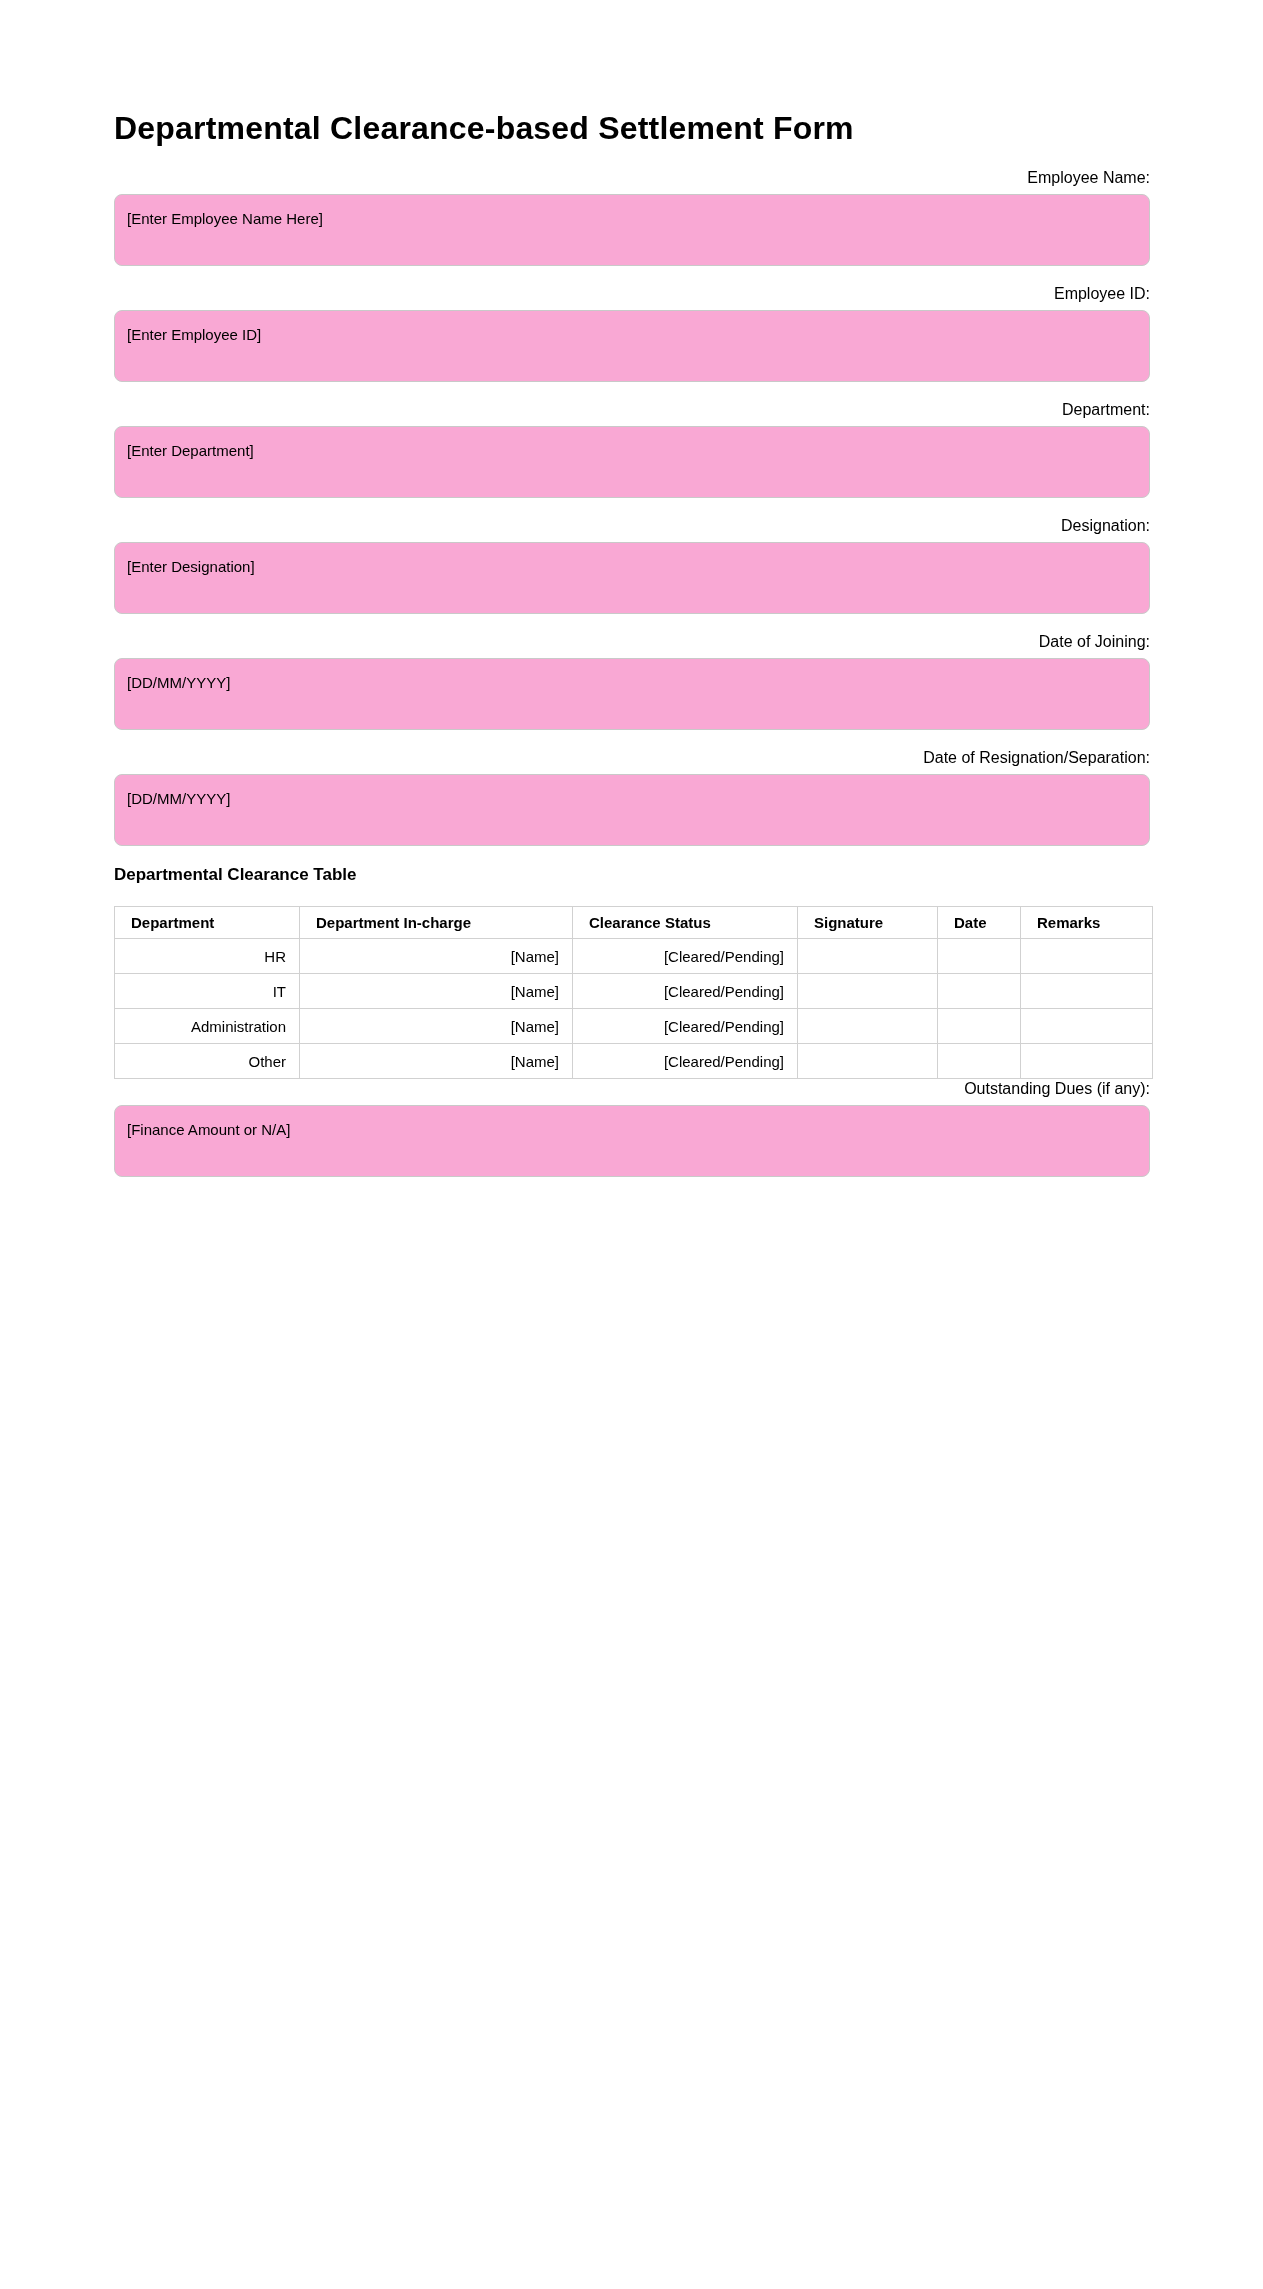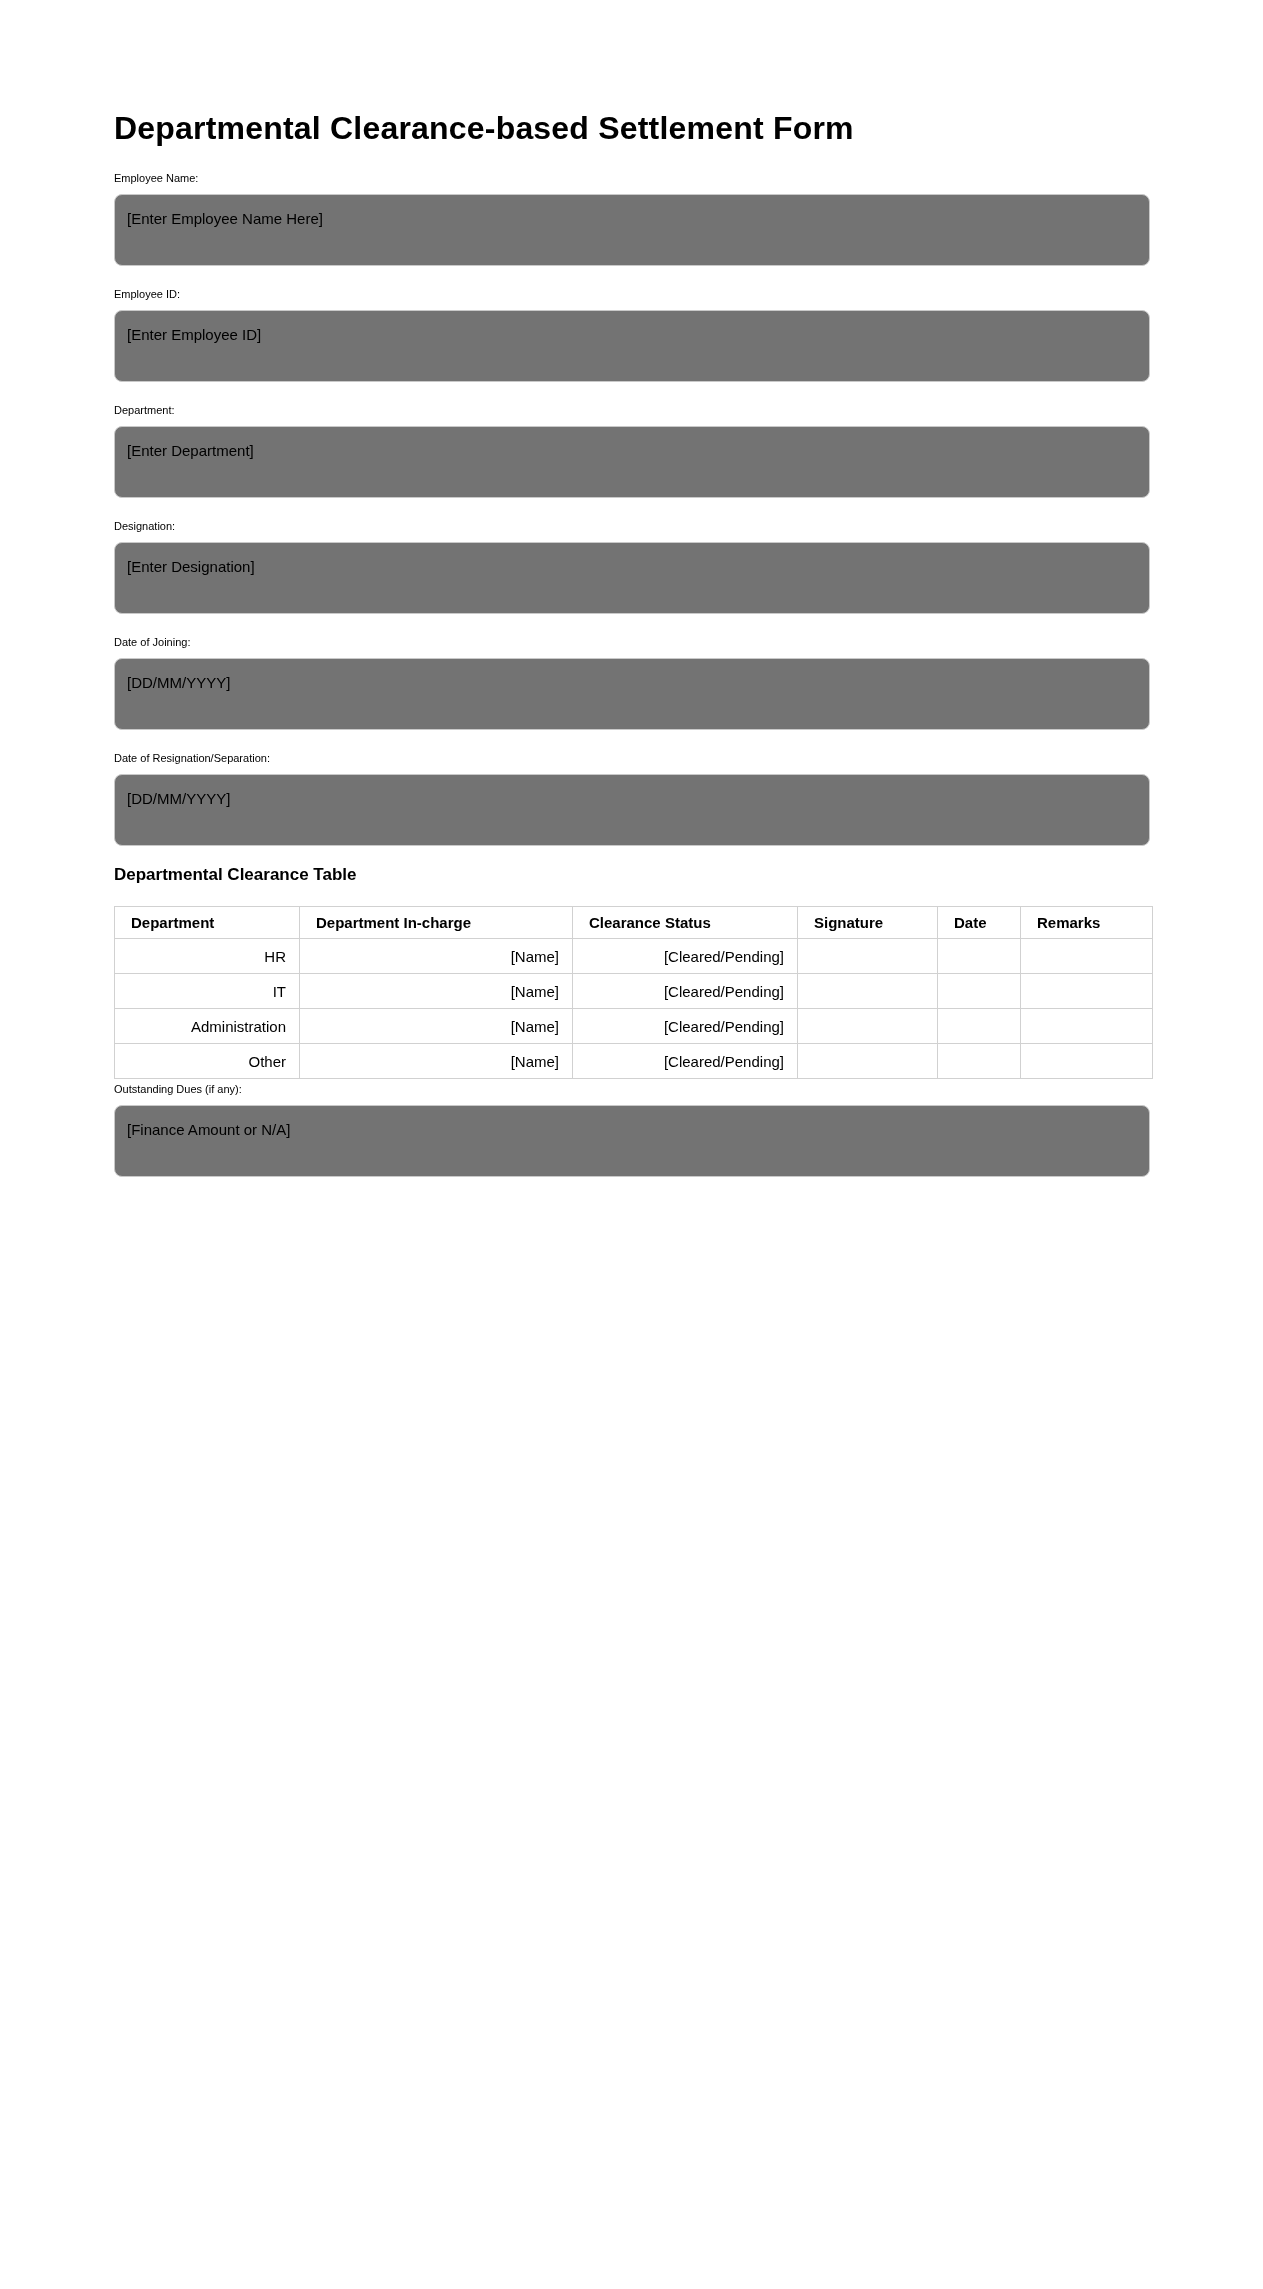--- a/index.html
+++ b/index.html
@@ -20,34 +20,35 @@
   h1.doc-title {
     font-size: 32px;
     line-height: 28px;
     font-weight: 700;
     letter-spacing: 0.2px;
     margin: 0 0 26px 0;
   }
   .field { margin-bottom: 18px; }
   .field .field-label {
     display: block;
-    font-size: 11px;
+    font-size: 16px;
     line-height: 20px;
     margin-bottom: 6px;
+    text-align: right;
   }
   .field .box {
     width: 1036px;
     height: 72px;
     border: 1px solid #c9c9c9;
     border-radius: 8px;
     padding: 14px 12px;
     font-size: 15px;
     line-height: 20px;
     color: #000000;
-    background: #737373;
+    background: #f9a8d4;
     overflow: hidden;
   }
   h2.section-heading {
     font-size: 17px;
     line-height: 22px;
     font-weight: 700;
     margin: 12px 0 20px 0;
   }
   h2.section-heading.final {
     margin: 36px 0 15px 0;

